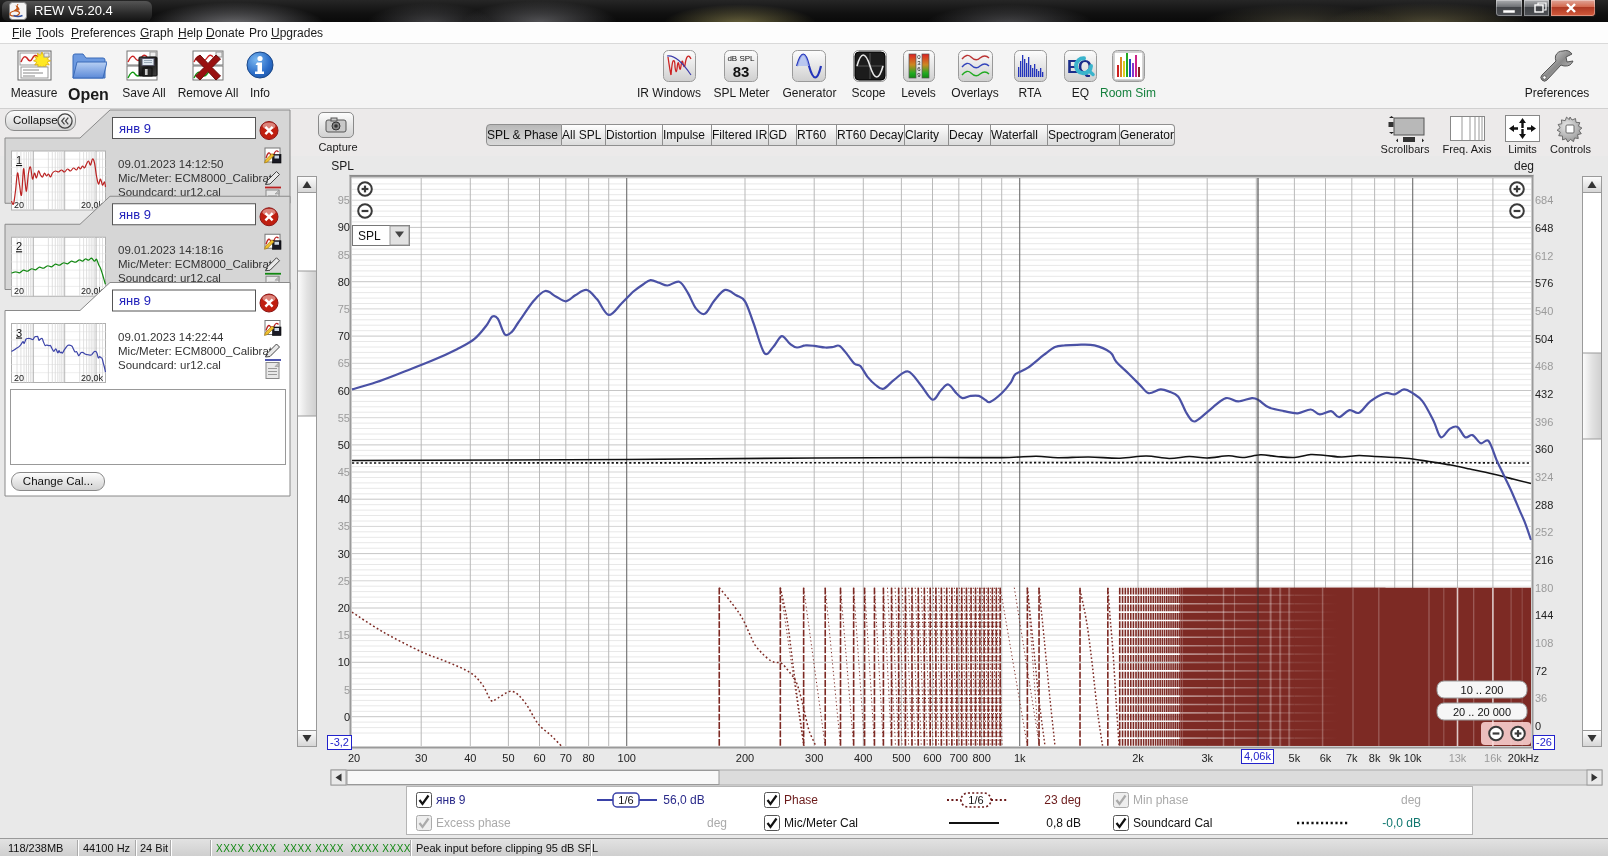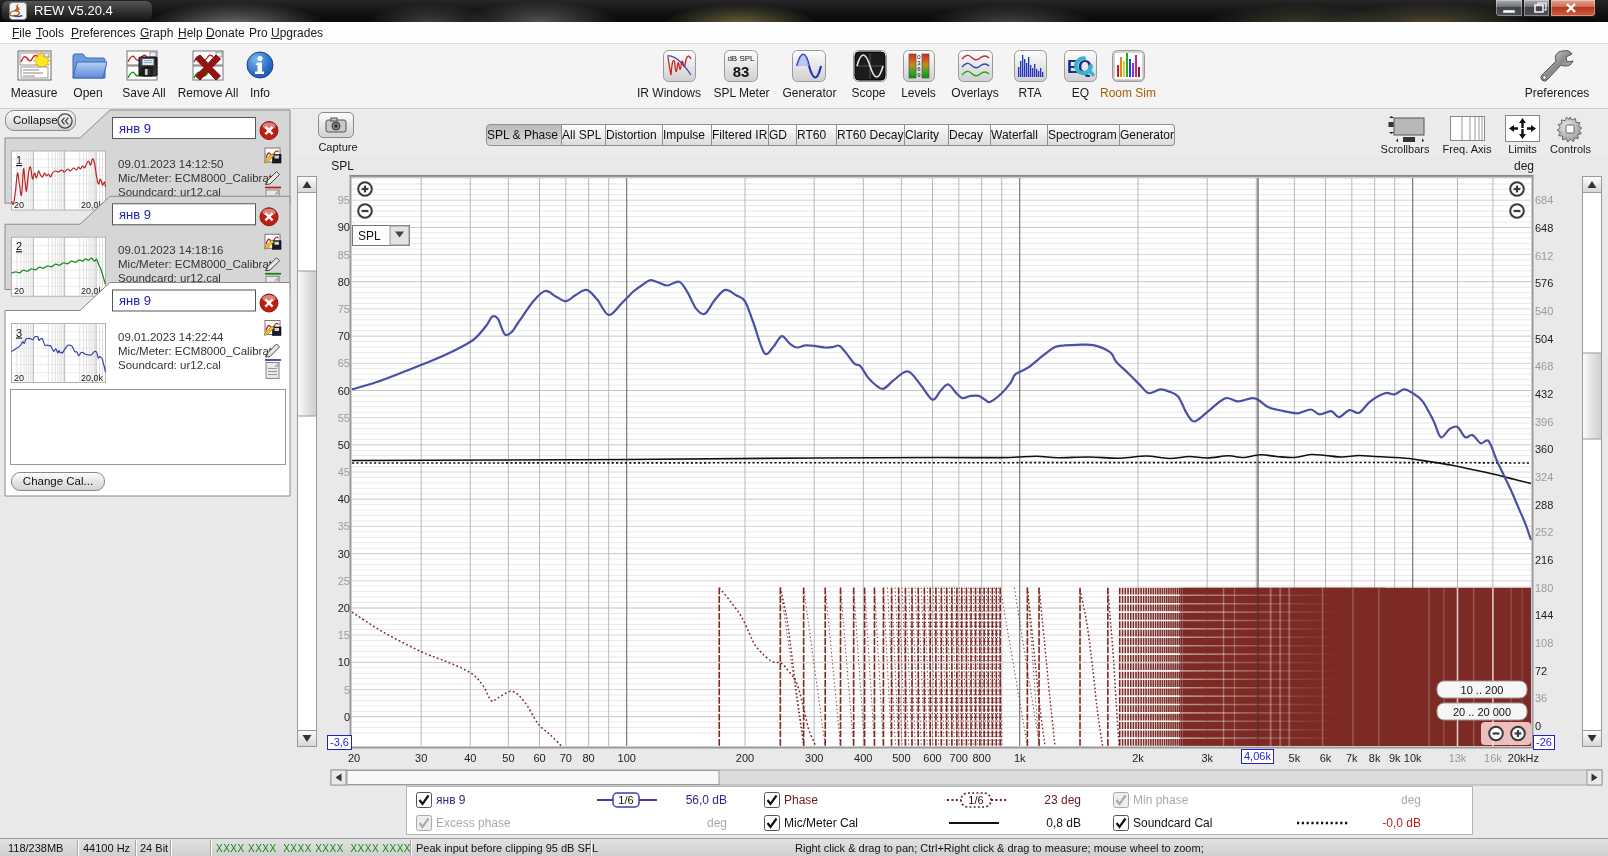--- a/index.html
+++ b/index.html
@@ -95,21 +95,21 @@
 <svg class="abs" style="left:71px;top:52px" width="36" height="28" viewBox="0 0 36 28">
 <path d="M2 26 L2 4 q0 -2 2 -2 L12 2 l3 4 L32 6 q2 0 2 2 L34 26 z" fill="#6d9ae0" stroke="#3a6ab8"></path>
 <path d="M2 26 L6 10 L36 10 L32 26 z" fill="url(#fgrad)" stroke="#3a6ab8"></path>
 <defs>
         <linearGradient id="fgrad" x1="0" y1="0" x2="0" y2="1">
 <stop offset="0" stop-color="#b8d0f4"></stop>
           <stop offset="1" stop-color="#5c8ad8"></stop>
         </linearGradient>
       </defs>
 </svg>
-<div class="abs " style="left:68px;top:86px;width:40px;text-align:center;font-size:12px;color:#1a1a1a;">Open</div>
+<div class="abs " style="left:68px;top:86px;width:40px;text-align:center;font-size:16px;color:#1a1a1a;font-weight:bold;">Open</div>
 <svg class="abs" style="left:126px;top:50px" width="35" height="31" viewBox="0 0 35 31">
 <rect x="1" y="1" width="30" height="14" fill="#fff" stroke="#777"></rect>
 <path d="M2 12 q4 -9 7 -4 q3 5 6 0 q3 -5 6 -1" stroke="#cc2222" fill="none" stroke-width="1.4"></path>
 <rect x="1" y="16" width="30" height="14" fill="#fff" stroke="#777"></rect>
 <path d="M2 28 q4 -9 7 -4 q3 4 6 0 q3 -5 6 -1" stroke="#119911" fill="none" stroke-width="1.4"></path>
 <rect x="24" y="2" width="6" height="5" fill="#eee" stroke="#999"></rect>
 <g>
         <rect x="13" y="7" width="18" height="19" rx="1" fill="url(#flop)" stroke="#111"></rect>
 <rect x="16" y="8.5" width="12" height="7" fill="#dfe8f0" stroke="#556"></rect>
 <line x1="18" y1="10.5" x2="26" y2="10.5" stroke="#89a" stroke-width="0.8"></line>
@@ -282,21 +282,21 @@
 <rect x="2" y="2" width="29" height="28" fill="#fff" stroke="#aaa"></rect>
       <rect x="5" y="15" width="2" height="12" fill="#cc2222"></rect>
       <rect x="8" y="7" width="2" height="20" fill="#dd8822"></rect>
       <rect x="11" y="11" width="2" height="16" fill="#ddcc22"></rect>
       <rect x="14" y="3" width="2" height="24" fill="#22aa22"></rect>
       <rect x="17" y="9" width="2" height="18" fill="#2244cc"></rect>
       <rect x="20" y="13" width="2" height="14" fill="#8833cc"></rect>
       <rect x="23" y="5" width="2" height="22" fill="#cc2288"></rect>
       <rect x="26" y="17" width="2" height="10" fill="#882222"></rect>
     </svg>
-<div class="abs " style="left:1093px;top:86px;width:70px;text-align:center;font-size:12px;color:#a16207;">Room Sim</div>
+<div class="abs " style="left:1093px;top:86px;width:70px;text-align:center;font-size:12px;color:#15803d;">Room Sim</div>
 <svg class="abs" style="left:1538px;top:48px" width="38" height="36" viewBox="0 0 38 36">
 <defs>
         <linearGradient id="wg" x1="0" y1="0" x2="1" y2="1">
 <stop offset="0" stop-color="#f0f0f0"></stop>
           <stop offset="0.5" stop-color="#8a8a8a"></stop>
           <stop offset="1" stop-color="#d8d8d8"></stop>
         </linearGradient>
       </defs>
 <path d="M25 3 a8 8 0 0 1 9 3 l-6 3 l1 5 l6 -1 a8 8 0 0 1 -8 5 q-2 0 -4 -1 L9 32 a3.4 3.4 0 0 1 -5 -5 L18 13 q-1 -2 -0.5 -5 a8 8 0 0 1 7.5 -5z" fill="url(#wg)" stroke="#555" stroke-width="1"></path>
 <circle cx="6.5" cy="29.5" r="1.8" fill="#fff" stroke="#666"></circle>
@@ -913,40 +913,40 @@
 <text x="1482" y="693.5" font-size="11" fill="#111" text-anchor="middle" font-family="Liberation Sans">10 .. 200</text>
       <rect x="1437" y="703" width="90" height="17" rx="7" fill="#f6f6f6" stroke="#999"></rect>
 <text x="1482" y="715.5" font-size="11" fill="#111" text-anchor="middle" font-family="Liberation Sans">20 .. 20 000</text>
       <rect x="1481" y="722" width="50" height="23" rx="4" fill="#ffd8d8" opacity="0.85"></rect>
       <circle cx="1496" cy="733.5" r="6.8" fill="#fff" stroke="#3a3a3a" stroke-width="2"></circle>
       <line x1="1492.6" y1="733.5" x2="1499.4" y2="733.5" stroke="#3a3a3a" stroke-width="2.2"></line>
       <circle cx="1518" cy="733.5" r="6.8" fill="#fff" stroke="#3a3a3a" stroke-width="2"></circle>
       <line x1="1514.6" y1="733.5" x2="1521.4" y2="733.5" stroke="#3a3a3a" stroke-width="2.2"></line>
       <line x1="1518" y1="730.1" x2="1518" y2="736.9" stroke="#3a3a3a" stroke-width="2.2"></line>
     </svg>
-<div class="bluebox" style="left:327px;top:735px;">-3,6</div>
+<div class="bluebox" style="left:327px;top:735px;">-3,2</div>
 <div class="bluebox" style="left:1533px;top:735px;">-26</div>
 <div class="bluebox" style="left:1241px;top:749px;">4,06k</div>
 <div id="legend" class="abs">
       <svg class="abs" style="left:9px;top:5px" width="16" height="16" viewBox="0 0 16 16">
         <rect x="0.5" y="0.5" width="15" height="15" rx="2" fill="#fff" stroke="#555"></rect>
         <path d="M3.5 8 l3 4 l6 -8.5" fill="none" stroke="#111" stroke-width="2.2"></path>
       </svg>
       <svg class="abs" style="left:9px;top:28px" width="16" height="16" viewBox="0 0 16 16">
         <rect x="0.5" y="0.5" width="15" height="15" rx="2" fill="#eee" stroke="#aaa"></rect>
         <path d="M3.5 8 l3 4 l6 -8.5" fill="none" stroke="#aaa" stroke-width="2.2"></path>
       </svg>
       <span class="t" style="left:29px;top:6px;color:#2a2a8a;">янв 9</span>
       <span class="t" style="left:29px;top:29px;color:#aaa;">Excess phase</span>
       <svg class="abs" style="left:190px;top:5px" width="60" height="16" viewBox="0 0 60 16">
 <line x1="0" y1="8" x2="60" y2="8" stroke="#3a42a8" stroke-width="2"></line>
 <rect x="16" y="1" width="26" height="14" rx="4" fill="#fff" stroke="#3a42a8" stroke-width="1.5"></rect>
 <text x="29" y="12" font-size="11" text-anchor="middle" fill="#111" font-family="Liberation Sans">1/6</text>
       </svg>
-      <span class="t" style="left:260px;top:6px;width:60px;text-align:right;color:#2a2a8a;">56,0 dB</span>
+      <span class="t" style="left:247px;top:6px;width:60px;text-align:center;color:#2a2a8a;">56,0 dB</span>
       <span class="t" style="left:260px;top:29px;width:60px;text-align:right;color:#aaa;">deg</span>
       <svg class="abs" style="left:357px;top:5px" width="16" height="16" viewBox="0 0 16 16">
         <rect x="0.5" y="0.5" width="15" height="15" rx="2" fill="#fff" stroke="#555"></rect>
         <path d="M3.5 8 l3 4 l6 -8.5" fill="none" stroke="#111" stroke-width="2.2"></path>
       </svg>
       <svg class="abs" style="left:357px;top:28px" width="16" height="16" viewBox="0 0 16 16">
         <rect x="0.5" y="0.5" width="15" height="15" rx="2" fill="#fff" stroke="#555"></rect>
         <path d="M3.5 8 l3 4 l6 -8.5" fill="none" stroke="#111" stroke-width="2.2"></path>
       </svg>
       <span class="t" style="left:377px;top:6px;color:#6b1a1a;">Phase</span>
@@ -968,29 +968,28 @@
       <svg class="abs" style="left:706px;top:28px" width="16" height="16" viewBox="0 0 16 16">
         <rect x="0.5" y="0.5" width="15" height="15" rx="2" fill="#fff" stroke="#555"></rect>
         <path d="M3.5 8 l3 4 l6 -8.5" fill="none" stroke="#111" stroke-width="2.2"></path>
       </svg>
       <span class="t" style="left:726px;top:6px;color:#aaa;">Min phase</span>
       <span class="t" style="left:726px;top:29px;color:#111;">Soundcard Cal</span>
       <svg class="abs" style="left:888px;top:28px" width="60" height="16" viewBox="0 0 60 16">
 <line x1="2" y1="8" x2="54" y2="8" stroke="#111" stroke-width="2.4" stroke-dasharray="2.2,2.6"></line>
       </svg>
       <span class="t" style="left:950px;top:6px;width:64px;text-align:right;color:#aaa;">deg</span>
-      <span class="t" style="left:950px;top:29px;width:64px;text-align:right;color:#b91c1c;">-0,0 dB</span>
+      <span class="t" style="left:950px;top:29px;width:64px;text-align:right;color:#0f766e;">-0,0 dB</span>
     </div>
 <div id="status" class="abs">
       <span class="cell" style="left:8px;">118/238MB</span>
       <span class="sep" style="left:77px;"></span>
       <span class="cell" style="left:83px;">44100 Hz</span>
       <span class="sep" style="left:135px;"></span>
       <span class="cell" style="left:140px;">24 Bit</span>
       <span class="sep" style="left:170px;"></span>
       <span class="cell" style="left:174px;margin-top:21px;">Int32L</span>
       <span class="sep" style="left:210px;"></span>
       <span class="cell" style="left:216px;color:#118811;font-size:10px;letter-spacing:0.5px;">XXXX XXXX&nbsp;&nbsp;XXXX XXXX&nbsp;&nbsp;XXXX XXXX</span>
       <span class="sep" style="left:410px;"></span>
       <span class="cell" style="left:416px;">Peak input before clipping 95 dB SPL</span>
       <span class="sep" style="left:590px;"></span>
-      <span class="cell" style="left:795px;">Right click &amp; drag to pan; Ctrl+Right click &amp; drag to measure; mouse wheel to zoom;</span>
     </div>
 </div>
 </body></html>

